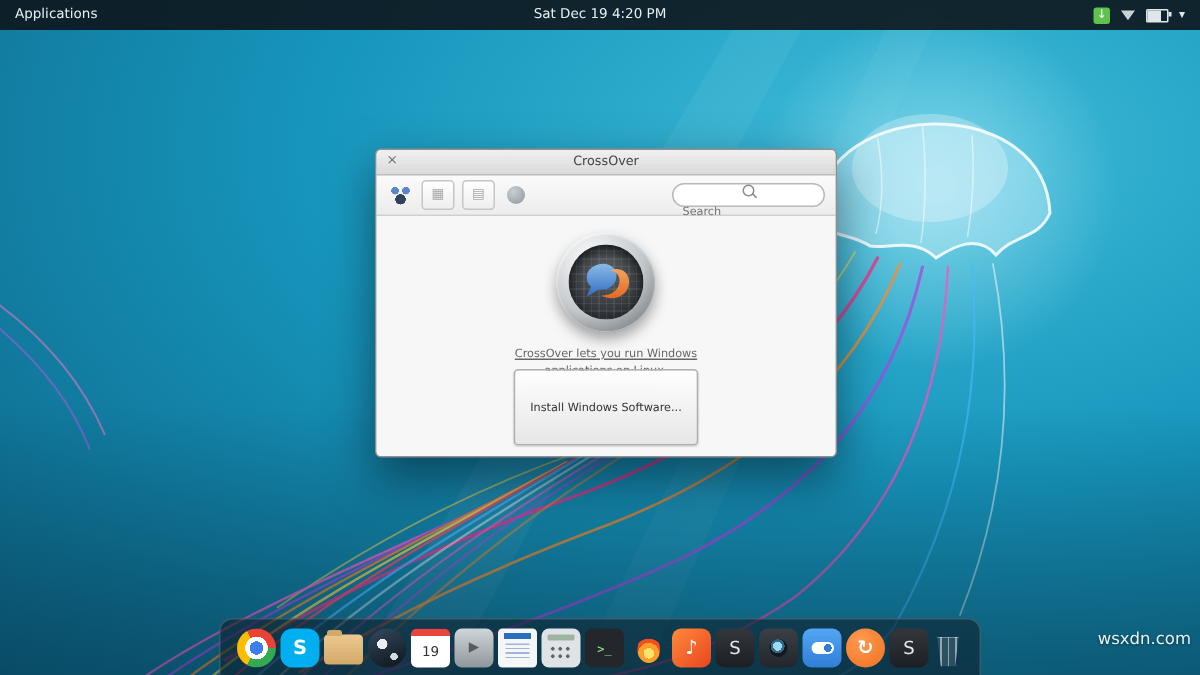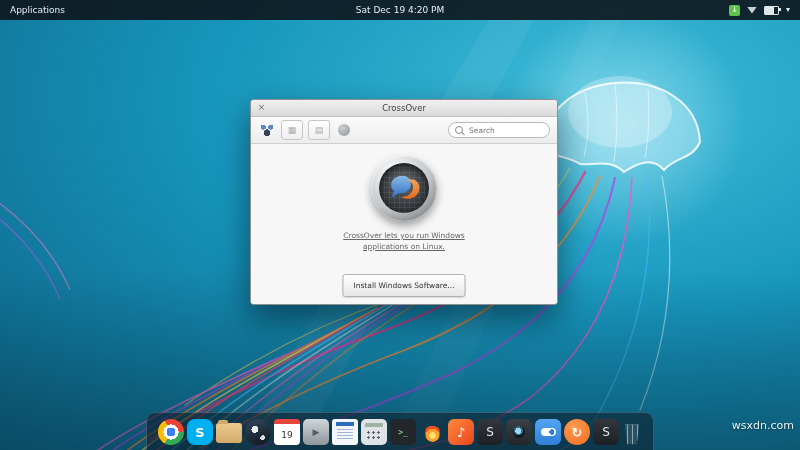--- a/index.html
+++ b/index.html
@@ -41,42 +41,42 @@
   .tb-people{width:18px;height:16px;border-radius:3px;
     background:
       radial-gradient(circle at 30% 32%,#5b87c7 0 2.5px,transparent 2.6px),
       radial-gradient(circle at 70% 32%,#5b87c7 0 2.5px,transparent 2.6px),
       radial-gradient(circle at 50% 68%,#33415c 0 3.4px,transparent 3.5px);}
   .tb-btn{width:20px;height:18px;border:1px solid #c6c6c6;border-radius:3px;
     background:linear-gradient(#fff,#eee);display:flex;align-items:center;justify-content:center;
     color:#a8a8a8;font-size:9px;}
   .tb-circle{width:12px;height:12px;border-radius:50%;background:radial-gradient(circle at 35% 30%,#c9ced2,#8f969b);margin-left:3px;}
   .search{margin-left:auto;display:flex;align-items:center;gap:4px;border:1px solid #b9b9b9;
-    border-radius:9px;background:#fff;height:14px;padding:0 6px;width:88px;}
+    border-radius:9px;background:#fff;height:14px;padding:0 6px;width:88px;flex-direction:column;}
   .mag{width:6px;height:6px;border:1px solid #8a8a8a;border-radius:50%;position:relative;flex:0 0 auto;}
   .mag::after{content:"";position:absolute;width:4px;height:1px;background:#8a8a8a;
     transform:rotate(45deg);right:-3px;bottom:-1px;}
   .search input{border:0;outline:0;font-size:7.5px;width:100%;background:transparent;
     color:#333;font-family:"DejaVu Sans",sans-serif;}
   .content{flex:1;display:flex;flex-direction:column;align-items:center;background:#f7f7f7;position:relative;}
   .logo{margin-top:11px;width:66px;height:66px;border-radius:50%;
     background:radial-gradient(circle at 35% 28%,#ffffff,#c3c7ca 55%,#8d9194 78%,#cdd1d4 100%);
     box-shadow:0 5px 9px rgba(0,0,0,.35), inset 0 1px 2px rgba(255,255,255,.85);
     display:flex;align-items:center;justify-content:center;}
   .logo-inner{width:50px;height:50px;border-radius:50%;overflow:hidden;
     background:
       repeating-linear-gradient(0deg,rgba(255,255,255,.07) 0 1px,transparent 1px 5px),
       repeating-linear-gradient(90deg,rgba(255,255,255,.07) 0 1px,transparent 1px 5px),
       radial-gradient(circle at 50% 38%,#5d6266,#2d3135 72%);
     box-shadow:inset 0 3px 7px rgba(0,0,0,.65);
     display:flex;align-items:center;justify-content:center;}
   .desc{margin-top:10px;width:150px;text-align:center;font-size:7.5px;line-height:1.45;color:#666;text-decoration:underline;}
   .install{position:absolute;bottom:7px;left:50%;transform:translateX(-50%);
     font-size:7.5px;color:#333;background:linear-gradient(#fefefe,#e7e7e7);
-    border:1px solid #b0b0b0;border-radius:3px;padding:6px 10px;
+    border:1px solid #b0b0b0;border-radius:3px;padding:20px 10px;
     font-family:"DejaVu Sans",sans-serif;box-shadow:0 1px 1px rgba(0,0,0,.12);}
 
   
   .dock{position:absolute;left:50%;bottom:0;transform:translateX(-50%);z-index:6;
     display:flex;align-items:flex-end;gap:3px;padding:6px 11px 5px;
     background:rgba(14,26,36,.55);border:1px solid rgba(255,255,255,.18);border-bottom:0;
     border-radius:9px 9px 0 0;}
   .dock-icon{width:26px;height:26px;border-radius:6px;position:relative;flex:0 0 auto;
     display:flex;align-items:center;justify-content:center;color:#fff;}
   .icon-chrome{border-radius:50%;

